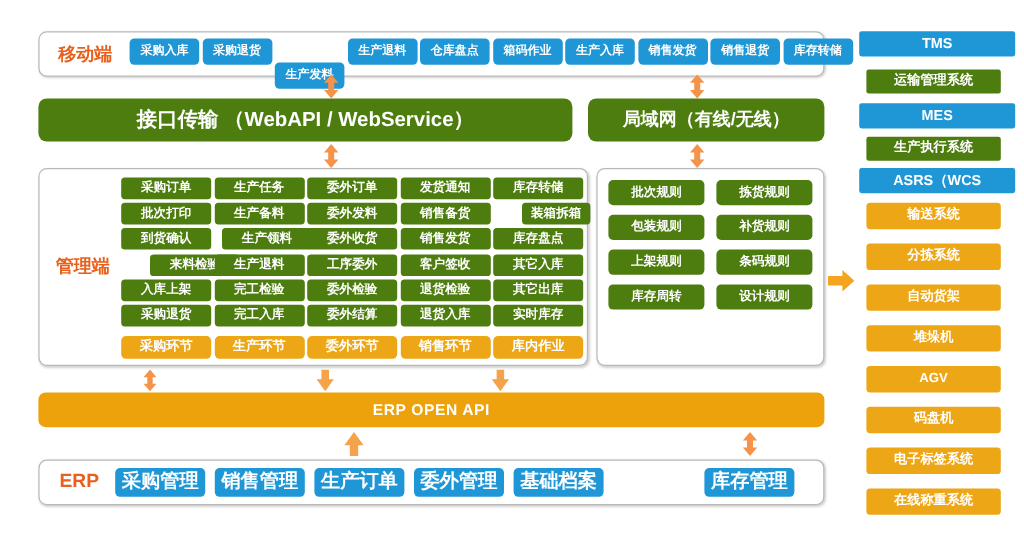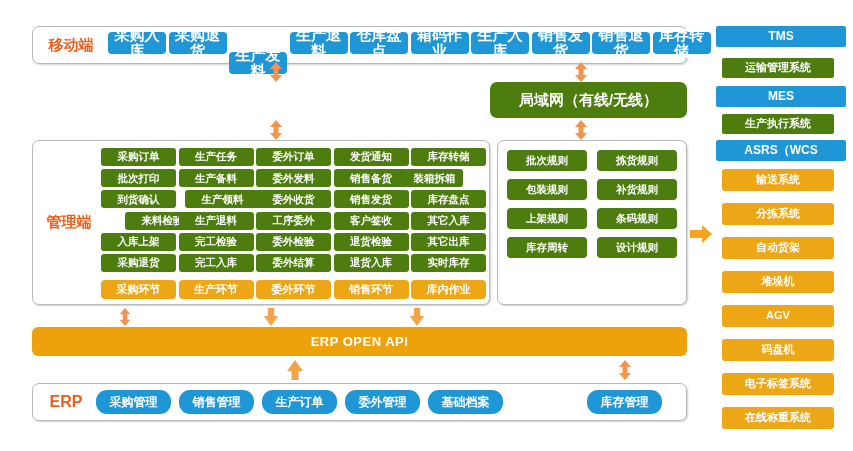--- a/index.html
+++ b/index.html
@@ -31,21 +31,21 @@
 
   
   .side-title{
     position:absolute;color:#e8601c;font-weight:bold;
     display:flex;align-items:center;justify-content:center;
   }
 
   
   #mobile-frame{left:32px;top:26px;width:655px;height:38px;}
   #mobile-title{left:40px;top:26px;width:62px;height:38px;font-size:15px;}
-  .mobile-btn{position:absolute;top:32px;height:22px;font-size:15px;}
+  .mobile-btn{position:absolute;top:32px;height:22px;font-size:10px;}
 
   
   #webapi-bar{position:absolute;left:32px;top:82px;width:445px;height:36px;
               font-size:17px;border-radius:7px;}
   #lan-bar{position:absolute;left:490px;top:82px;width:197px;height:36px;
            font-size:15px;border-radius:7px;}
 
   
   #mgmt-frame{left:32px;top:140px;width:458px;height:165px;}
   #mgmt-title{left:38px;top:140px;width:62px;height:165px;font-size:15px;}
@@ -58,21 +58,21 @@
   #strategy-foot{position:absolute;left:507px;top:279px;width:170px;height:21px;
                  font-size:11.5px;border-radius:4px;}
 
   
   #openapi-bar{position:absolute;left:32px;top:327px;width:655px;height:29px;
                font-size:13px;border-radius:6px;letter-spacing:.5px;}
 
   
   #erp-frame{left:32px;top:383px;width:655px;height:38px;}
   #erp-title{left:40px;top:383px;width:52px;height:38px;font-size:16px;}
-  .erp-btn{position:absolute;top:390px;height:24px;font-size:12px;border-radius:11px;}
+  .erp-btn{position:absolute;top:390px;height:24px;font-size:16px;}
 
   
   .rc-head{position:absolute;left:716px;width:130px;height:21px;font-size:12px;
            border-radius:2px;}
   .rc-sub{position:absolute;left:722px;width:112px;height:20px;font-size:11px;
           border-radius:2px;}
   .rc-item{position:absolute;left:722px;width:112px;height:22px;font-size:11px;
            border-radius:3px;}
 
   
@@ -103,20 +103,21 @@
     <svg width="16" height="20" viewBox="0 0 16 20">
         <path d="M8 0 L14 7 L10.5 7 L10.5 13 L14 13 L8 20 L2 13 L5.5 13 L5.5 7 L2 7 Z" fill="#f5934a"></path>
       </svg>
   </div>
   <div class="arrow" style="left:573px;top:62px;">
     <svg width="16" height="20" viewBox="0 0 16 20">
         <path d="M8 0 L14 7 L10.5 7 L10.5 13 L14 13 L8 20 L2 13 L5.5 13 L5.5 7 L2 7 Z" fill="#f5934a"></path>
       </svg>
   </div>
 
+  <div class="pill green" id="webapi-bar">接口传输 （WebAPI / WebService）</div>
   <div class="pill green" id="lan-bar">局域网（有线/无线）</div>
 
   <div class="arrow" style="left:268px;top:120px;">
     <svg width="16" height="20" viewBox="0 0 16 20">
         <path d="M8 0 L14 7 L10.5 7 L10.5 13 L14 13 L8 20 L2 13 L5.5 13 L5.5 7 L2 7 Z" fill="#f5934a"></path>
       </svg>
   </div>
   <div class="arrow" style="left:573px;top:120px;">
     <svg width="16" height="20" viewBox="0 0 16 20">
         <path d="M8 0 L14 7 L10.5 7 L10.5 13 L14 13 L8 20 L2 13 L5.5 13 L5.5 7 L2 7 Z" fill="#f5934a"></path>
@@ -148,21 +149,21 @@
       <div class="pill green cell" style="left: 256px; top: 254px; width: 75px;">委外结算</div>
       <div class="pill orange footcell" style="left: 256px; top: 280px; width: 75px;">委外环节</div>
       <div class="pill green cell" style="left: 333.5px; top: 148px; width: 75px;">发货通知</div>
       <div class="pill green cell" style="left: 333.5px; top: 169.2px; width: 75px;">销售备货</div>
       <div class="pill green cell" style="left: 333.5px; top: 190.4px; width: 75px;">销售发货</div>
       <div class="pill green cell" style="left: 333.5px; top: 211.6px; width: 75px;">客户签收</div>
       <div class="pill green cell" style="left: 333.5px; top: 232.8px; width: 75px;">退货检验</div>
       <div class="pill green cell" style="left: 333.5px; top: 254px; width: 75px;">退货入库</div>
       <div class="pill orange footcell" style="left: 333.5px; top: 280px; width: 75px;">销售环节</div>
       <div class="pill green cell" style="left: 411px; top: 148px; width: 75px;">库存转储</div>
-      <div class="pill green cell" style="left: 406px; top: 169.2px; width: 57px;">装箱拆箱</div>
+      <div class="pill green cell" style="left: 435px; top: 169.2px; width: 57px;">装箱拆箱</div>
       <div class="pill green cell" style="left: 411px; top: 190.4px; width: 75px;">库存盘点</div>
       <div class="pill green cell" style="left: 411px; top: 211.6px; width: 75px;">其它入库</div>
       <div class="pill green cell" style="left: 411px; top: 232.8px; width: 75px;">其它出库</div>
       <div class="pill green cell" style="left: 411px; top: 254px; width: 75px;">实时库存</div>
       <div class="pill orange footcell" style="left: 411px; top: 280px; width: 75px;">库内作业</div>
     </div>
 
   <div class="frame" id="strategy-frame"></div>
   <div id="strategy-cells">
       <div class="pill green scell" style="left: 507px; top: 150px; width: 80px;">批次规则</div>

